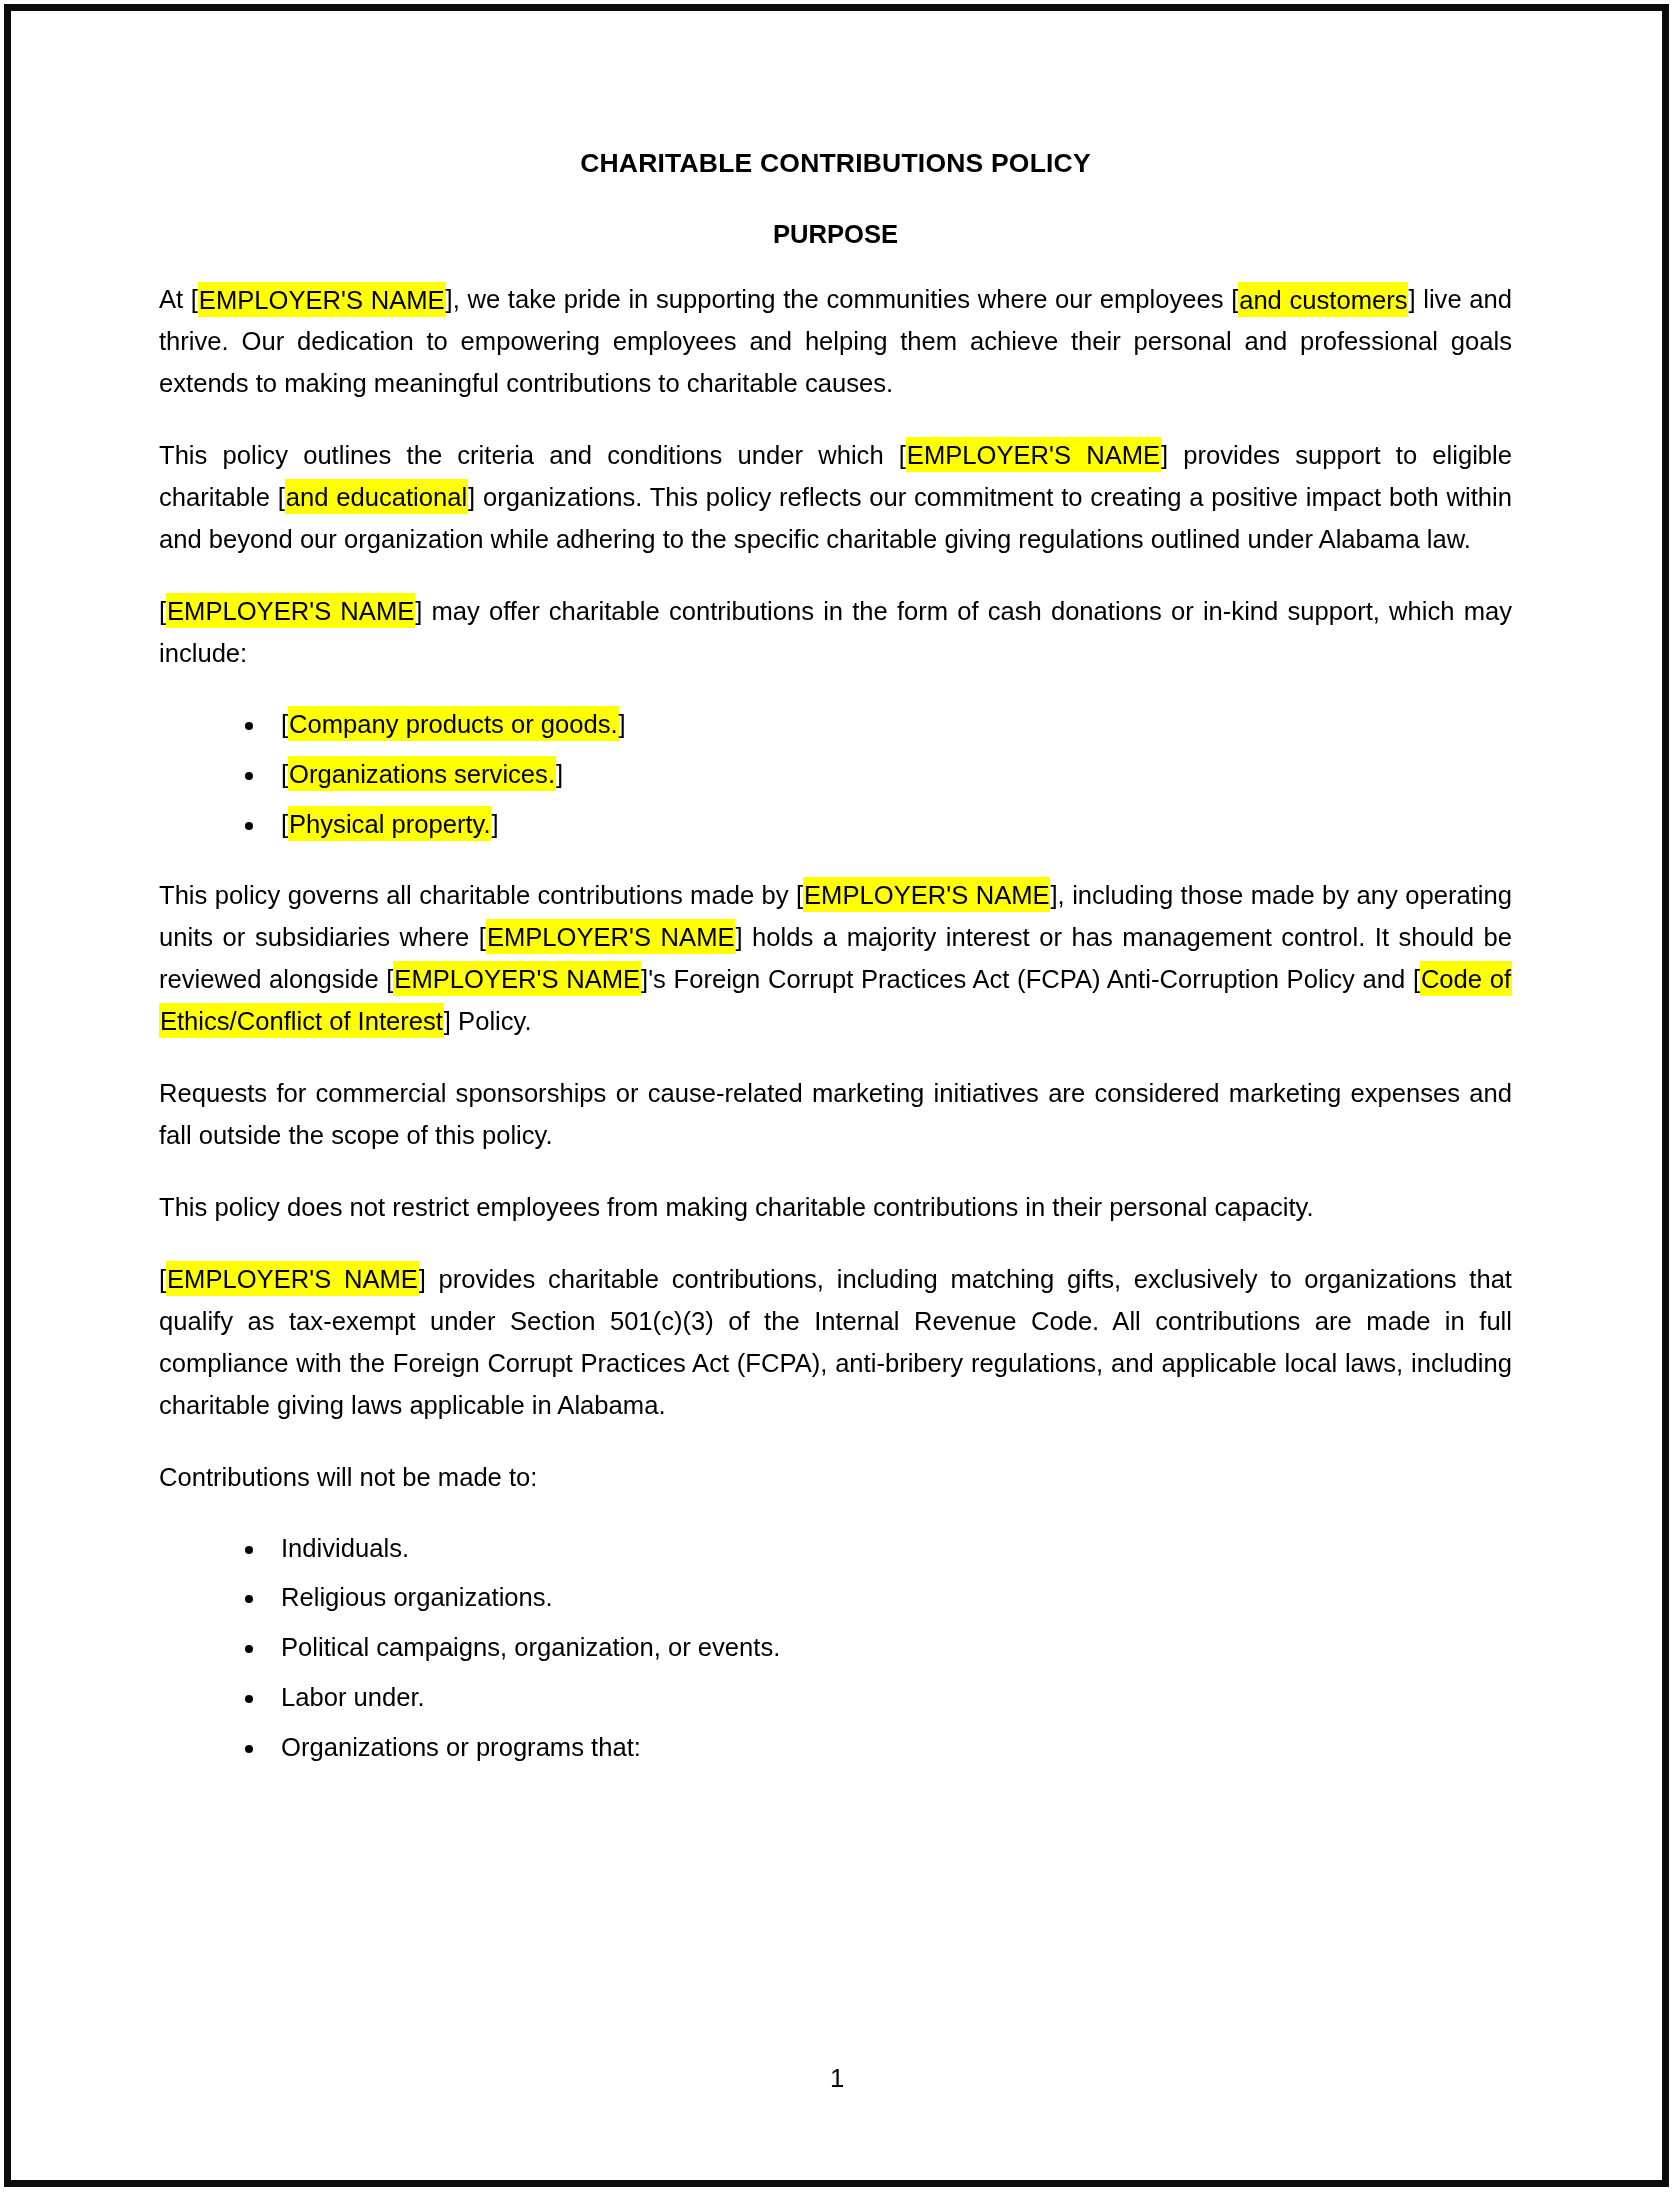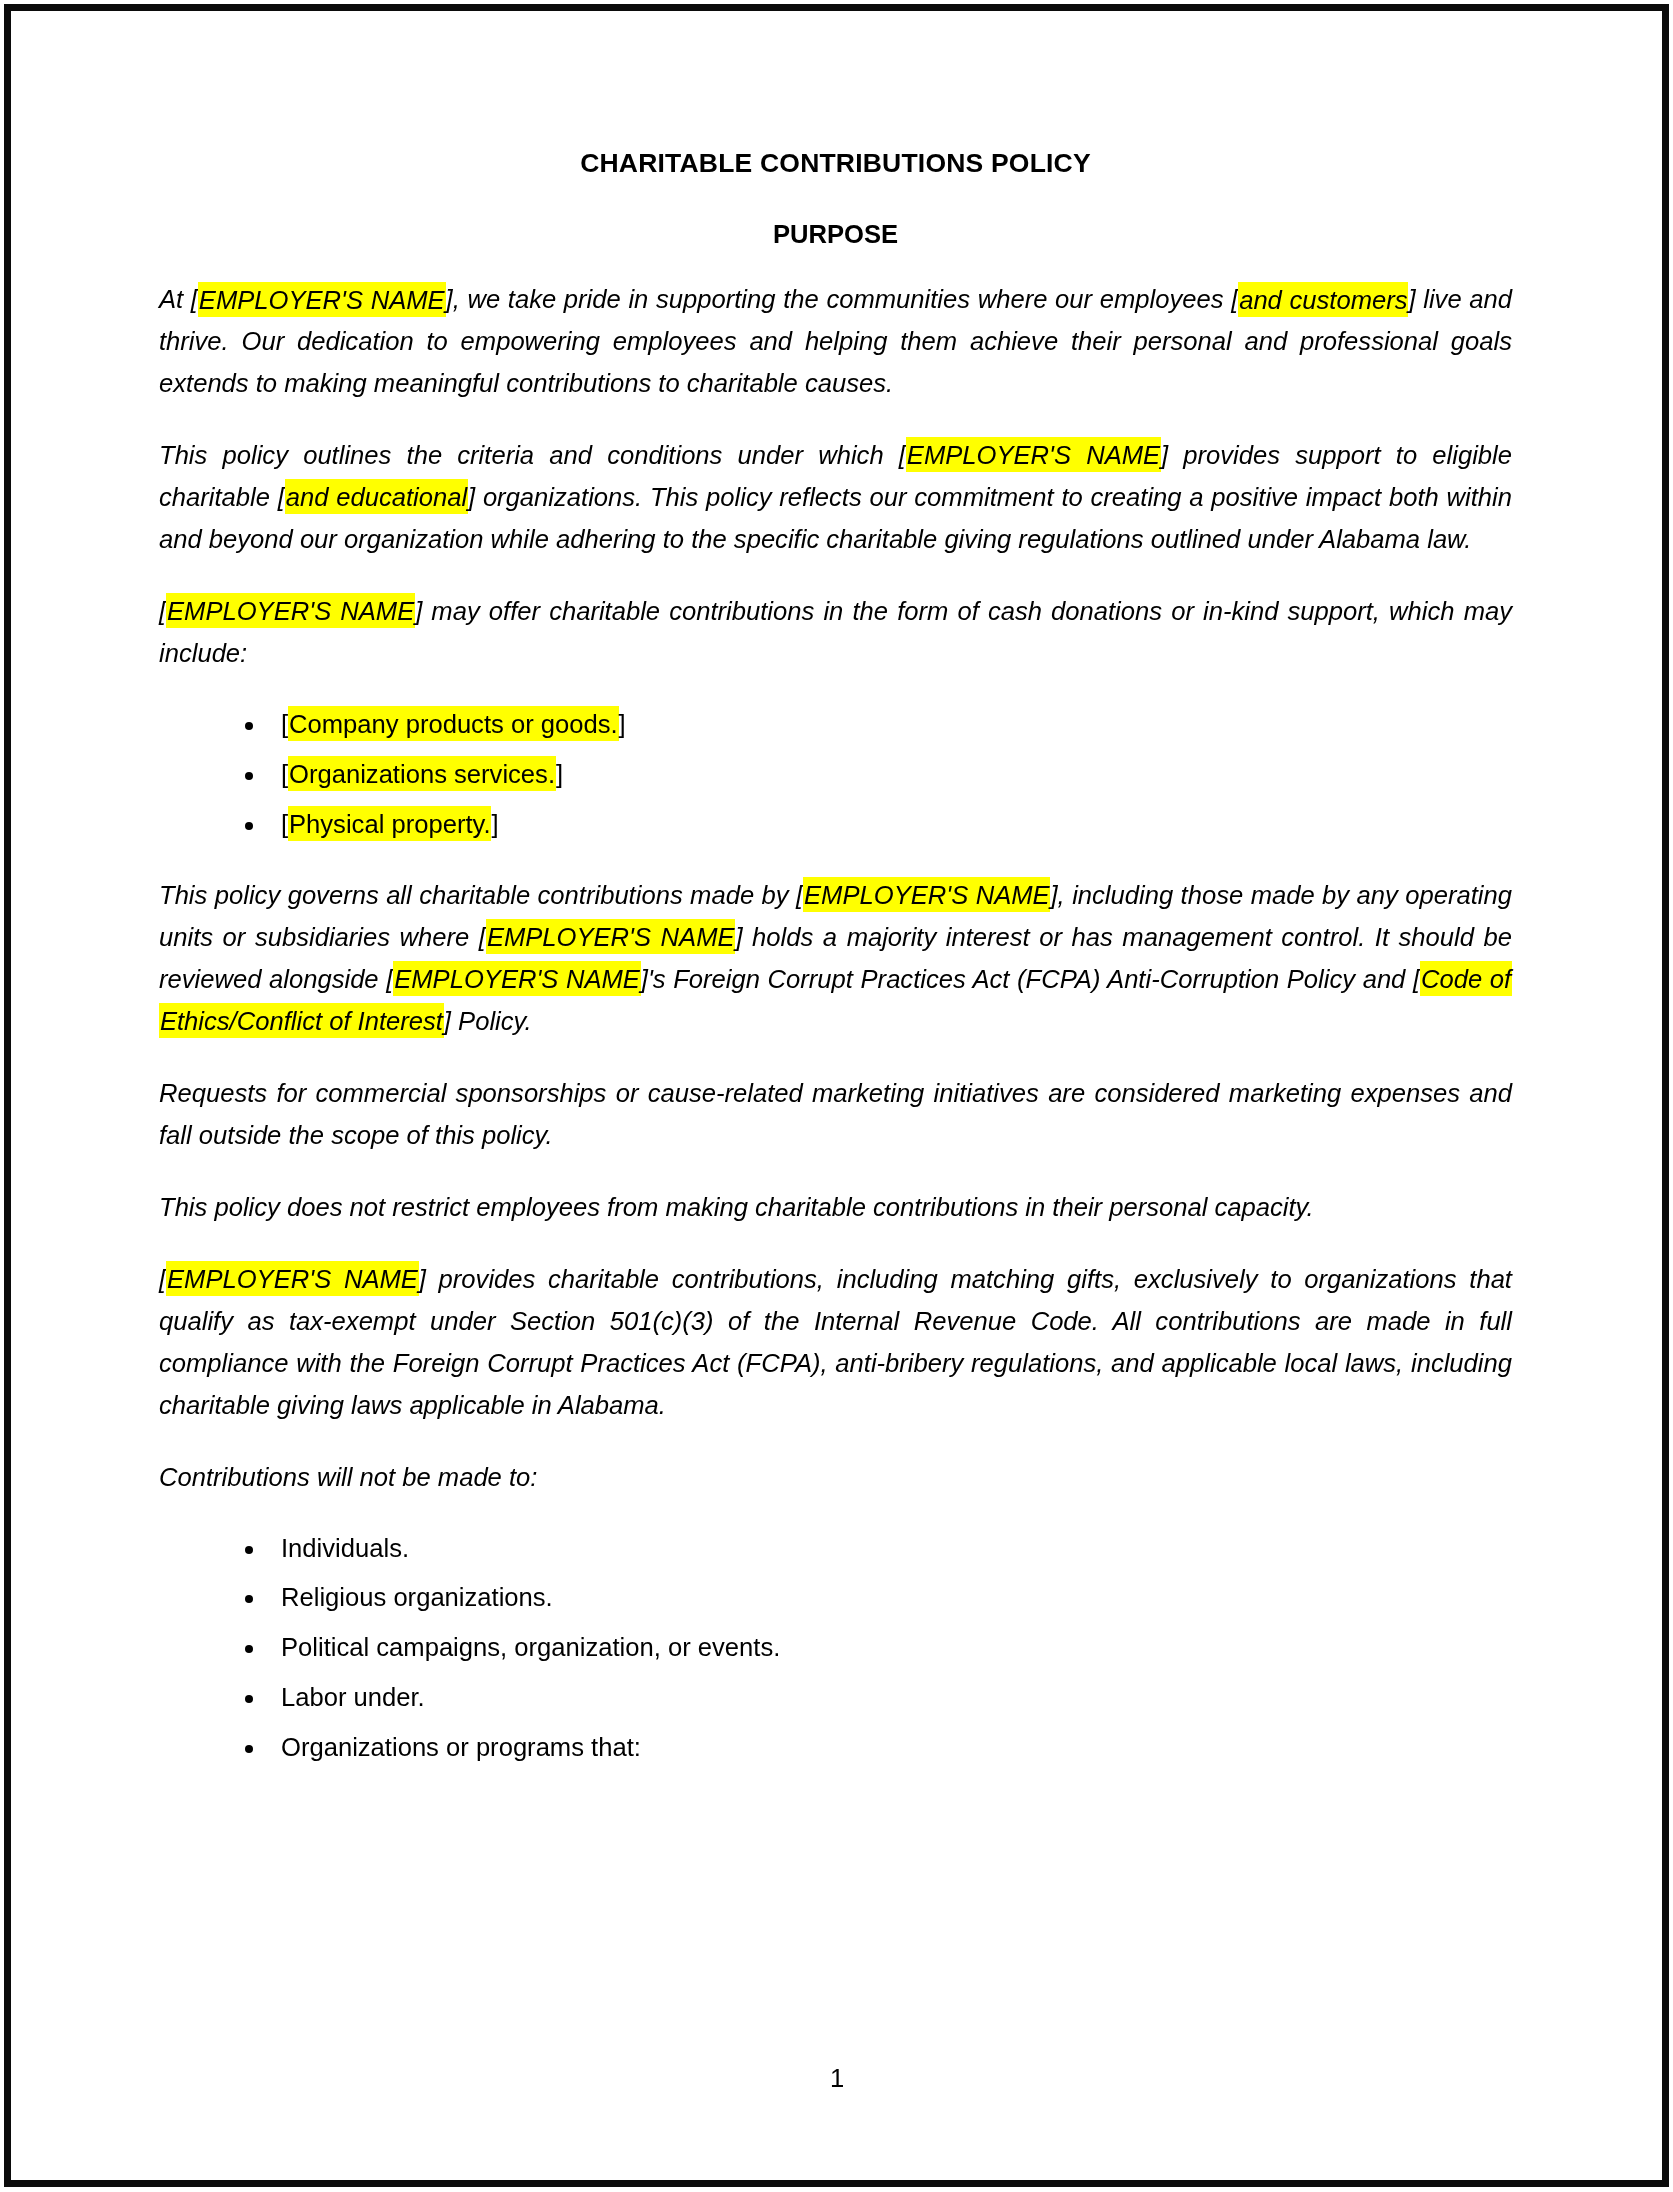--- a/index.html
+++ b/index.html
@@ -39,21 +39,20 @@
     font-weight: bold;
     margin: 39px 0 30px 0;
   }
   section > h2.section-heading:first-child { margin-top: 0; text-align: center; }
   p.doc-paragraph {
     font-size: 25.6px;
     line-height: 1.64;
     margin: 0 0 30px 0;
     text-align: justify;
     text-justify: inter-word;
-    font-style: italic;
   }
   ul.doc-list {
     margin: 17px 0 32px 0;
     padding-left: 108px;
     font-size: 25.6px;
     line-height: 1.5;
   }
   ul.doc-list li {
     margin-bottom: 11.5px;
     padding-left: 14px;

